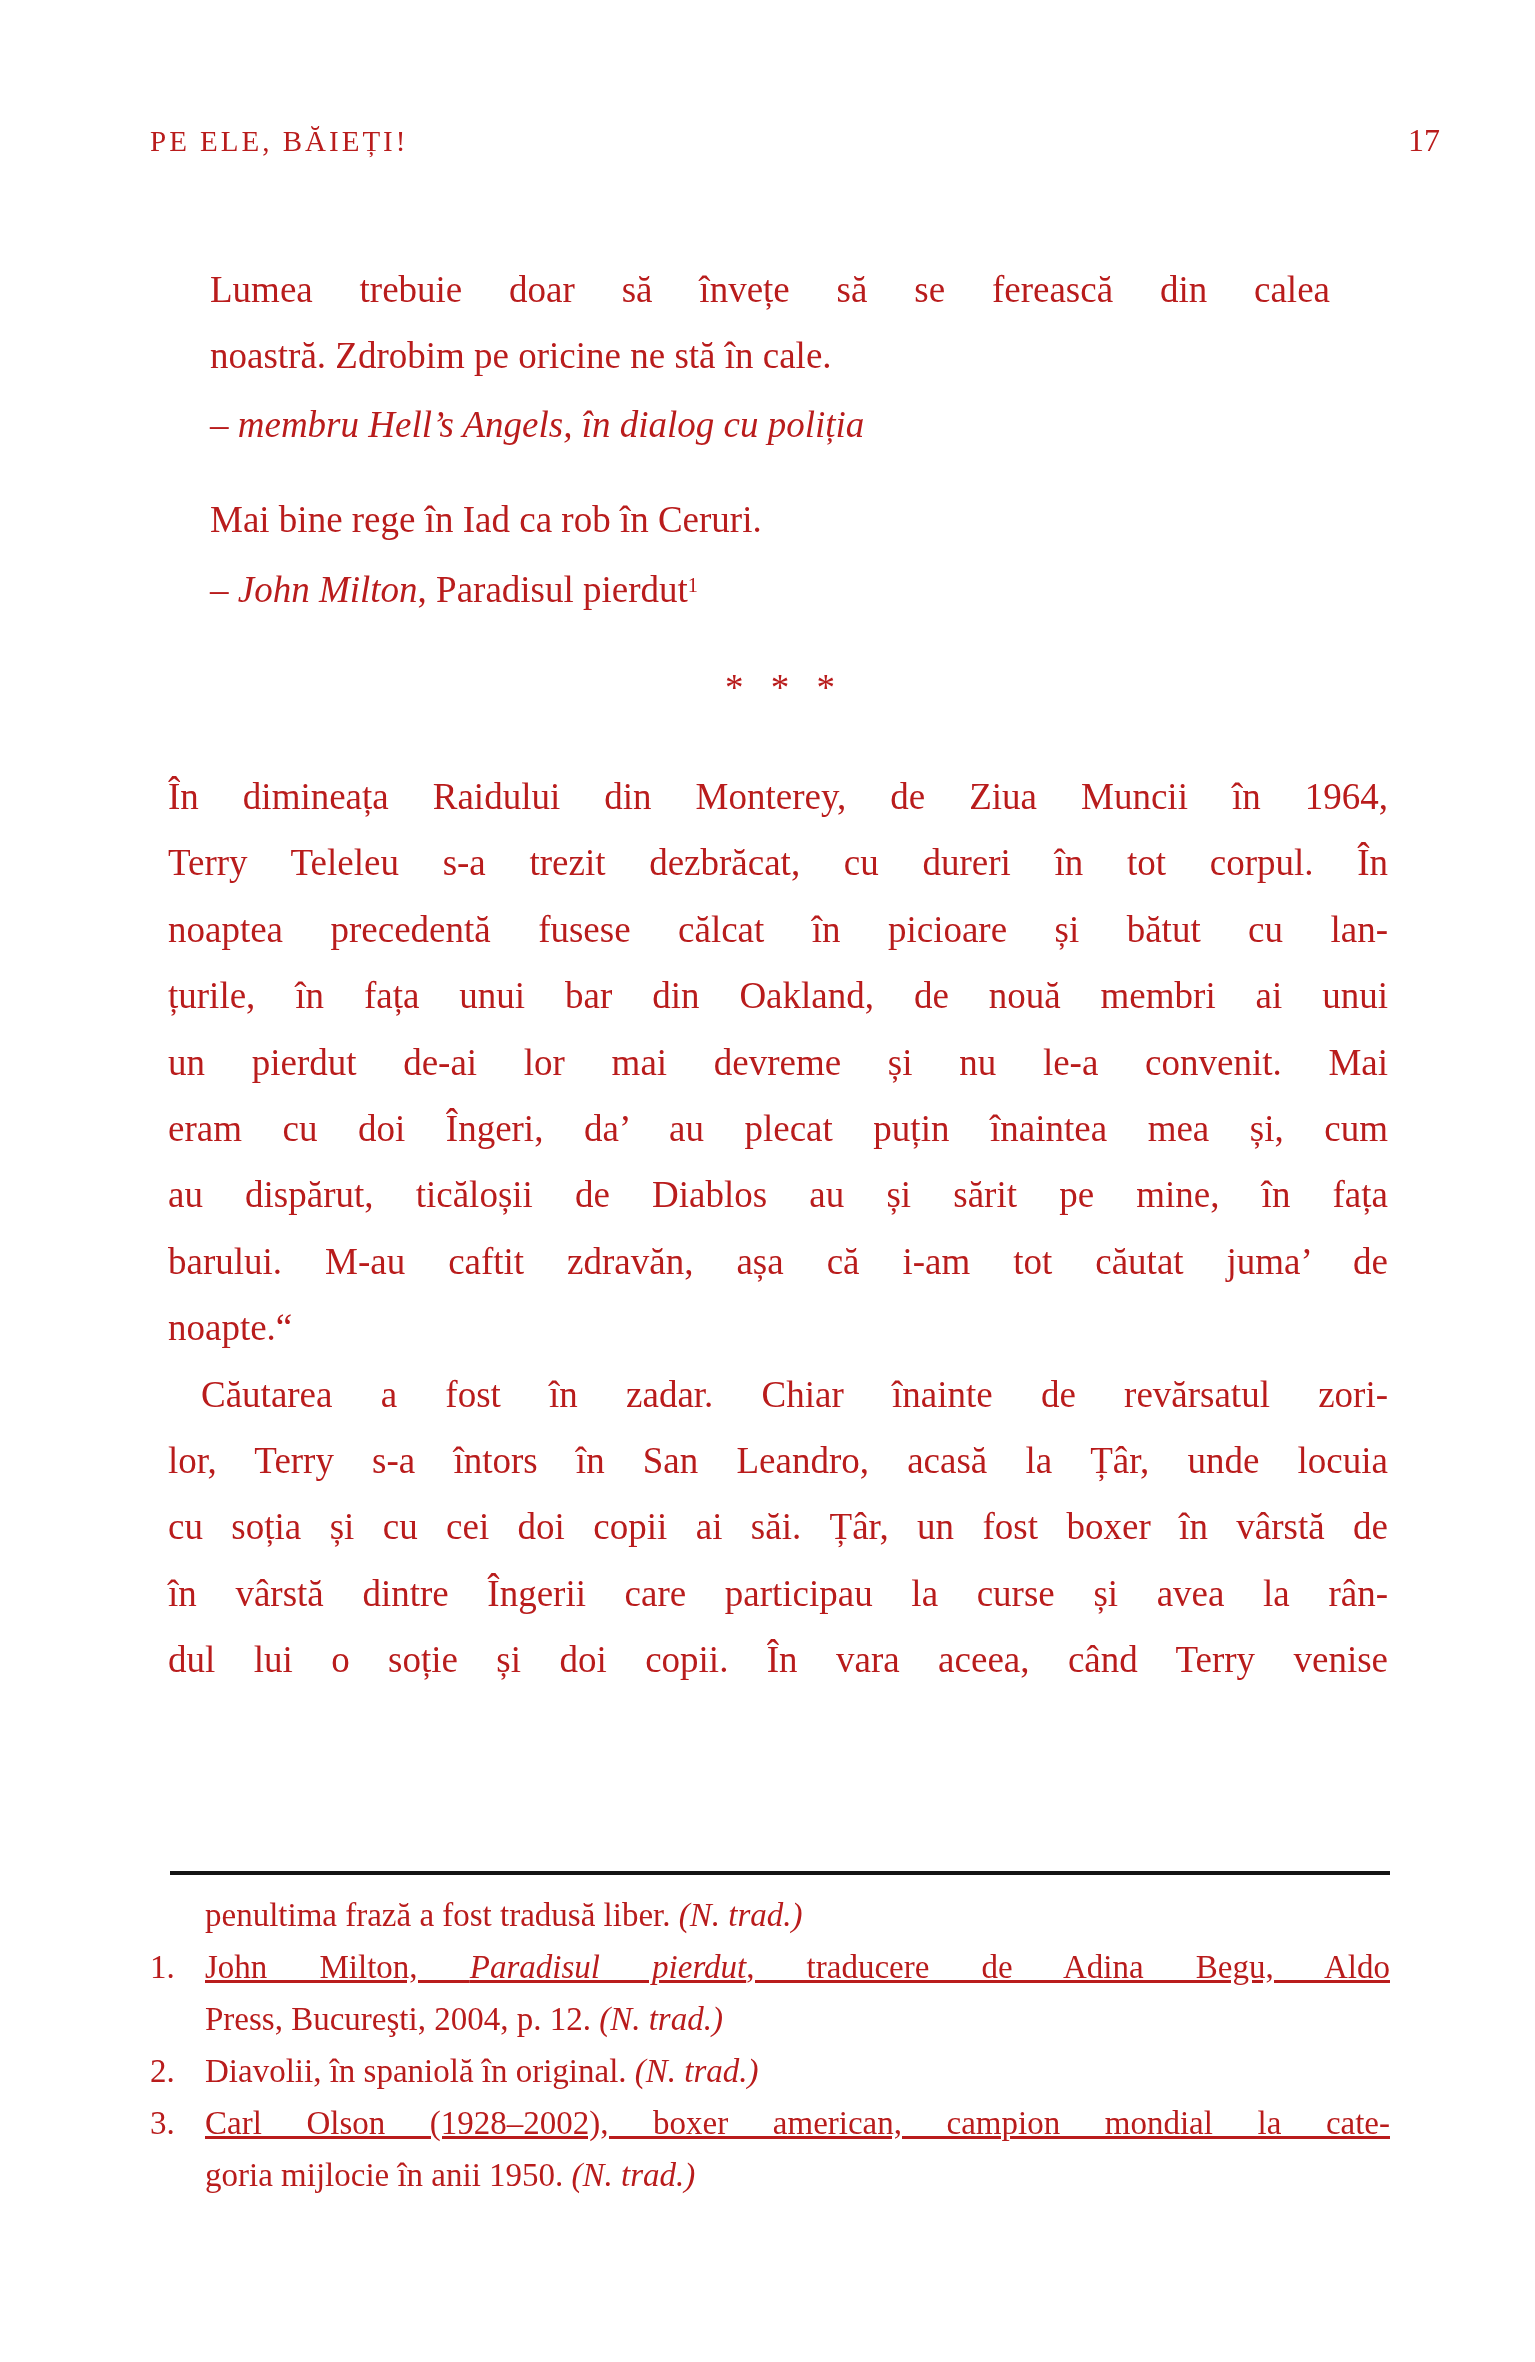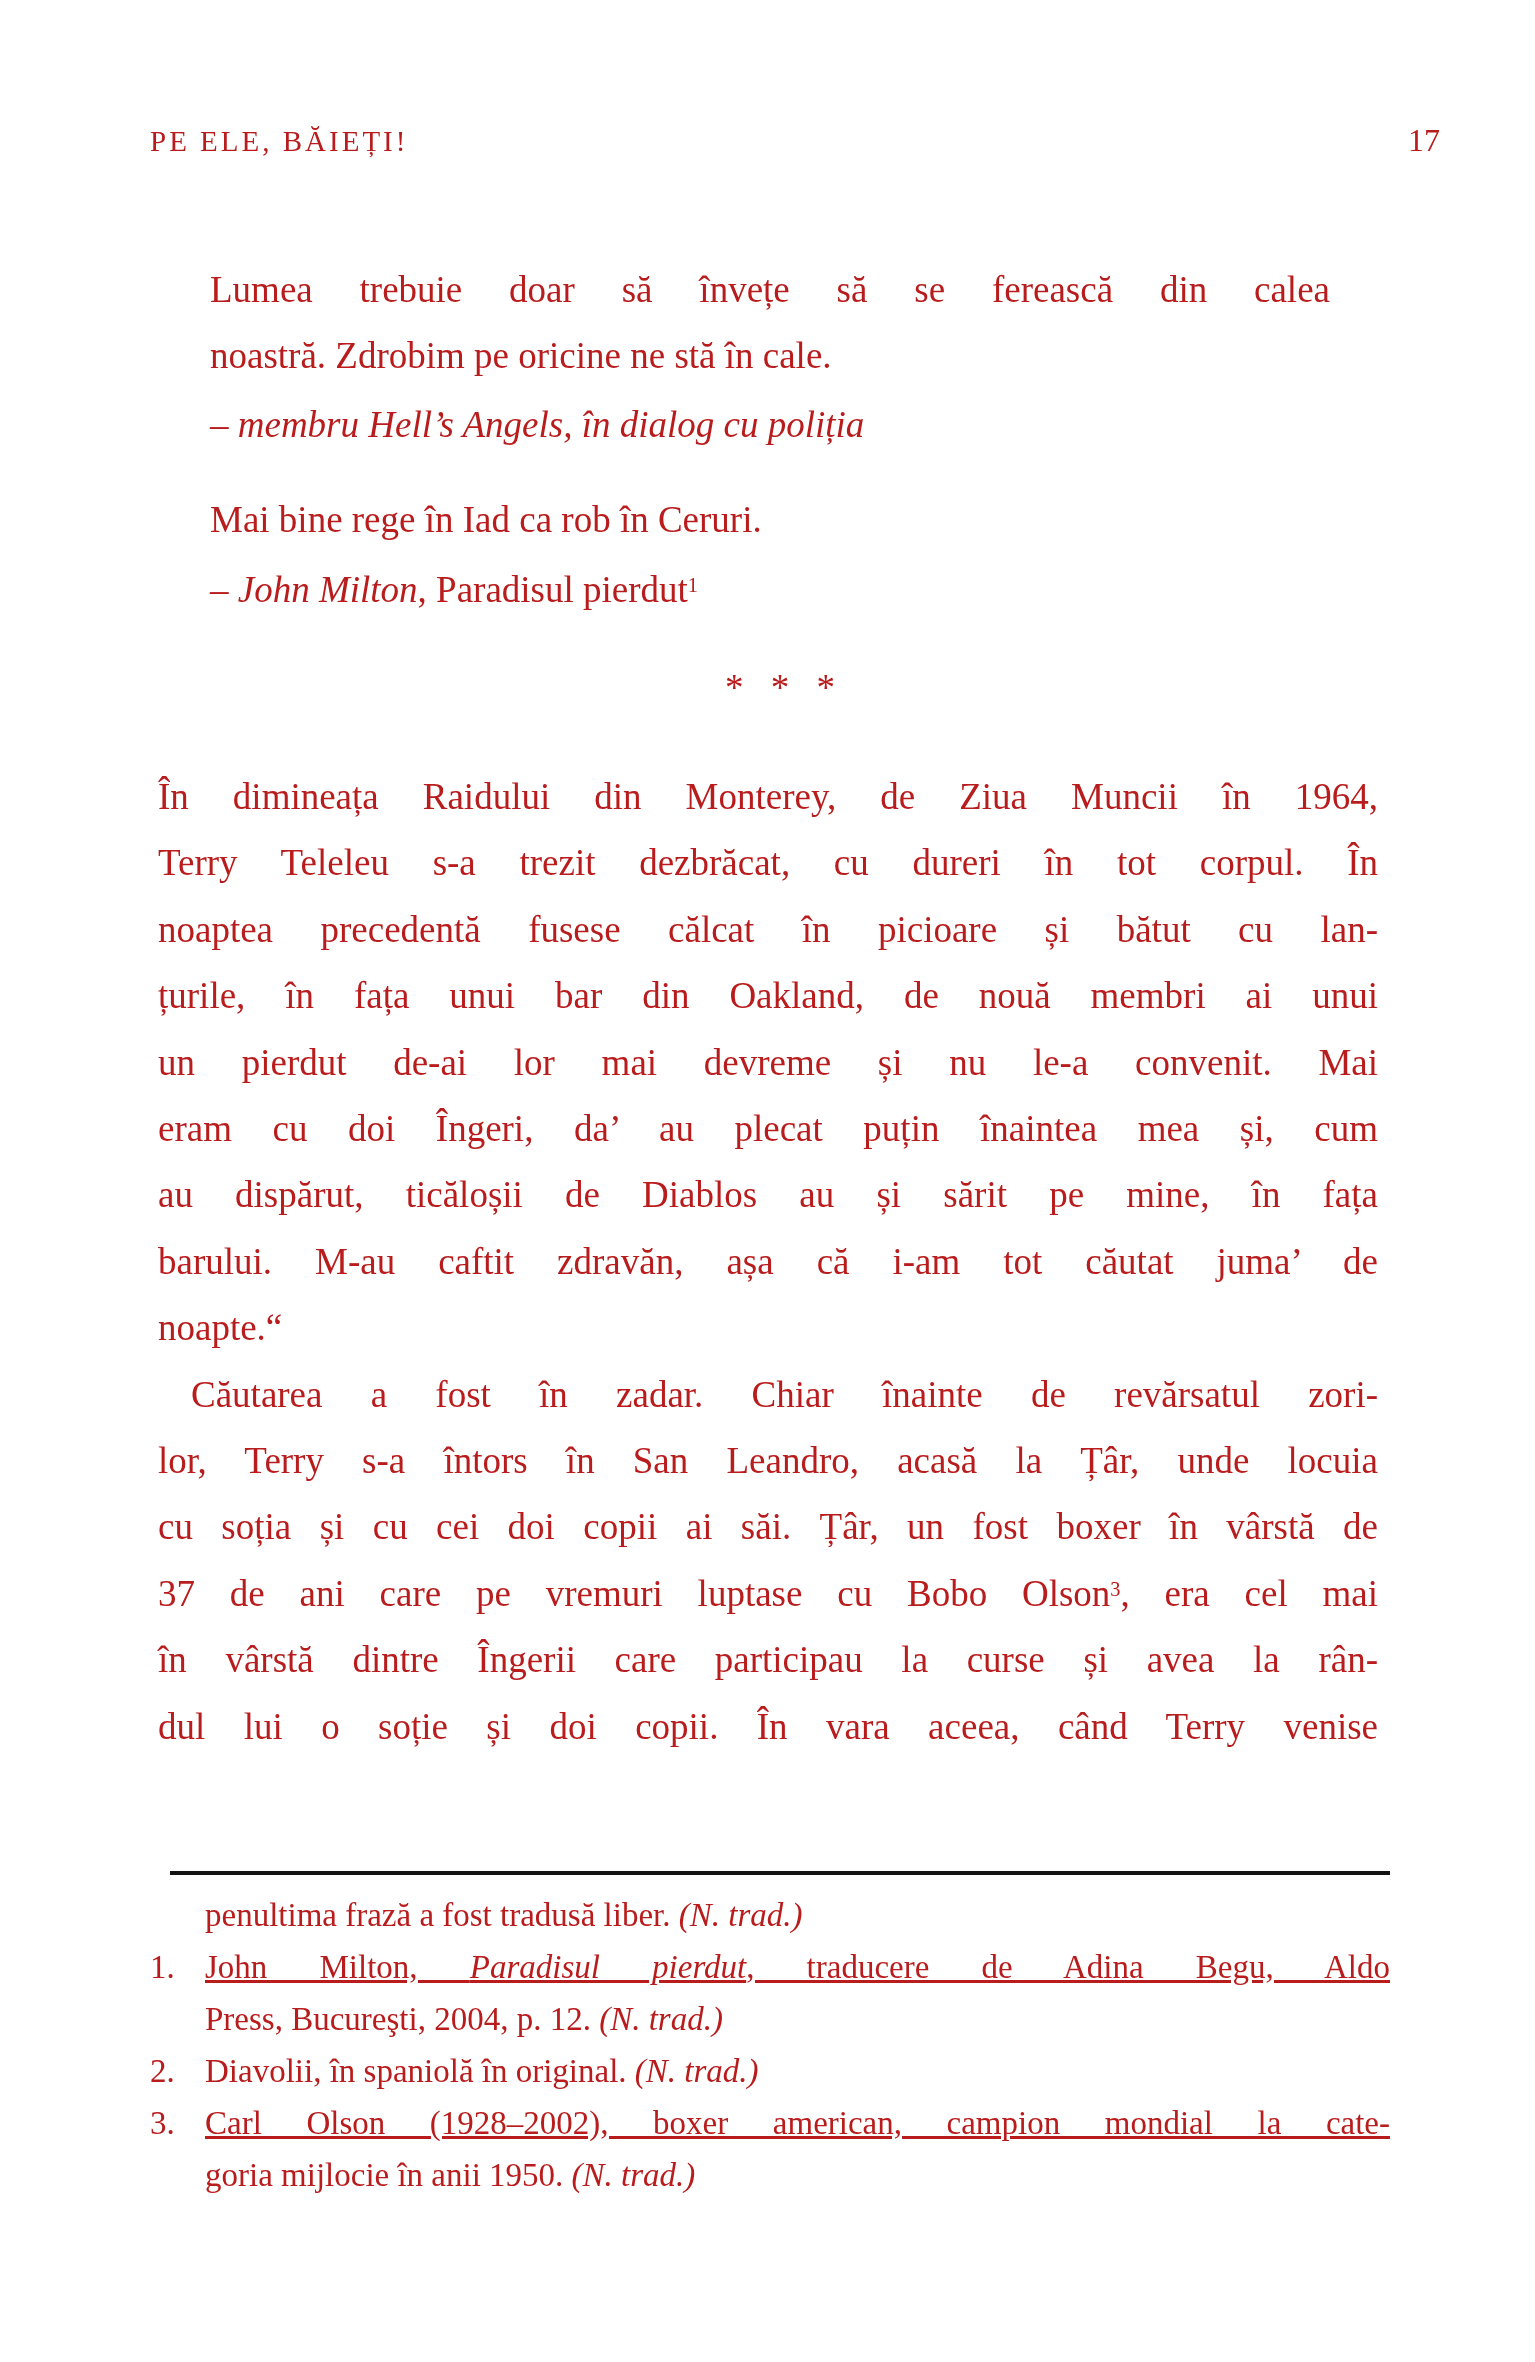--- a/index.html
+++ b/index.html
@@ -55,21 +55,21 @@
     left: 170px; top: 655px;
     width: 1220px;
     text-align: center;
     font-size: 37px;
     line-height: 66.4px;
     word-spacing: 18px;
   }
 
   .body-text {
     position: absolute;
-    left: 158px; top: 764px;
+    left: 168px; top: 764px;
     width: 1220px;
     font-size: 37px;
     line-height: 66.4px;
   }
   .line { text-align: left; white-space: nowrap; }
   .jline { text-align: justify; text-align-last: justify; }
   .indent { text-indent: 33px; }
 
   sup.fnref {
     font-size: 0.55em;
@@ -132,21 +132,20 @@
     <div class="jline">noaptea precedentă fusese călcat în picioare și bătut cu lan-</div>
     <div class="jline">țurile, în fața unui bar din Oakland, de nouă membri ai unui</div>
     <div class="jline">un pierdut de-ai lor mai devreme și nu le-a convenit. Mai</div>
     <div class="jline">eram cu doi Îngeri, da’ au plecat puțin înaintea mea și, cum</div>
     <div class="jline">au dispărut, ticăloșii de Diablos au și sărit pe mine, în fața</div>
     <div class="jline">barului. M-au caftit zdravăn, așa că i-am tot căutat juma’ de</div>
     <div class="line">noapte.“</div>
     <div class="jline indent">Căutarea a fost în zadar. Chiar înainte de revărsatul zori-</div>
     <div class="jline">lor, Terry s-a întors în San Leandro, acasă la Țâr, unde locuia</div>
     <div class="jline">cu soția și cu cei doi copii ai săi. Țâr, un fost boxer în vârstă de</div>
-    <div class="jline"><span>37 de ani care pe vremuri luptase cu Bobo Olson</span><sup class="fnref">3</sup><span>, era cel mai</span></div>
     <div class="jline">în vârstă dintre Îngerii care participau la curse și avea la rân-</div>
     <div class="jline">dul lui o soție și doi copii. În vara aceea, când Terry venise</div>
   </div>
 
   <div class="fn-rule"></div>
 
   <div class="footnotes">
     <div class="fn-cont">
       <span>penultima frază a fost tradusă liber. </span><span class="it">(N. trad.)</span>
     </div>

